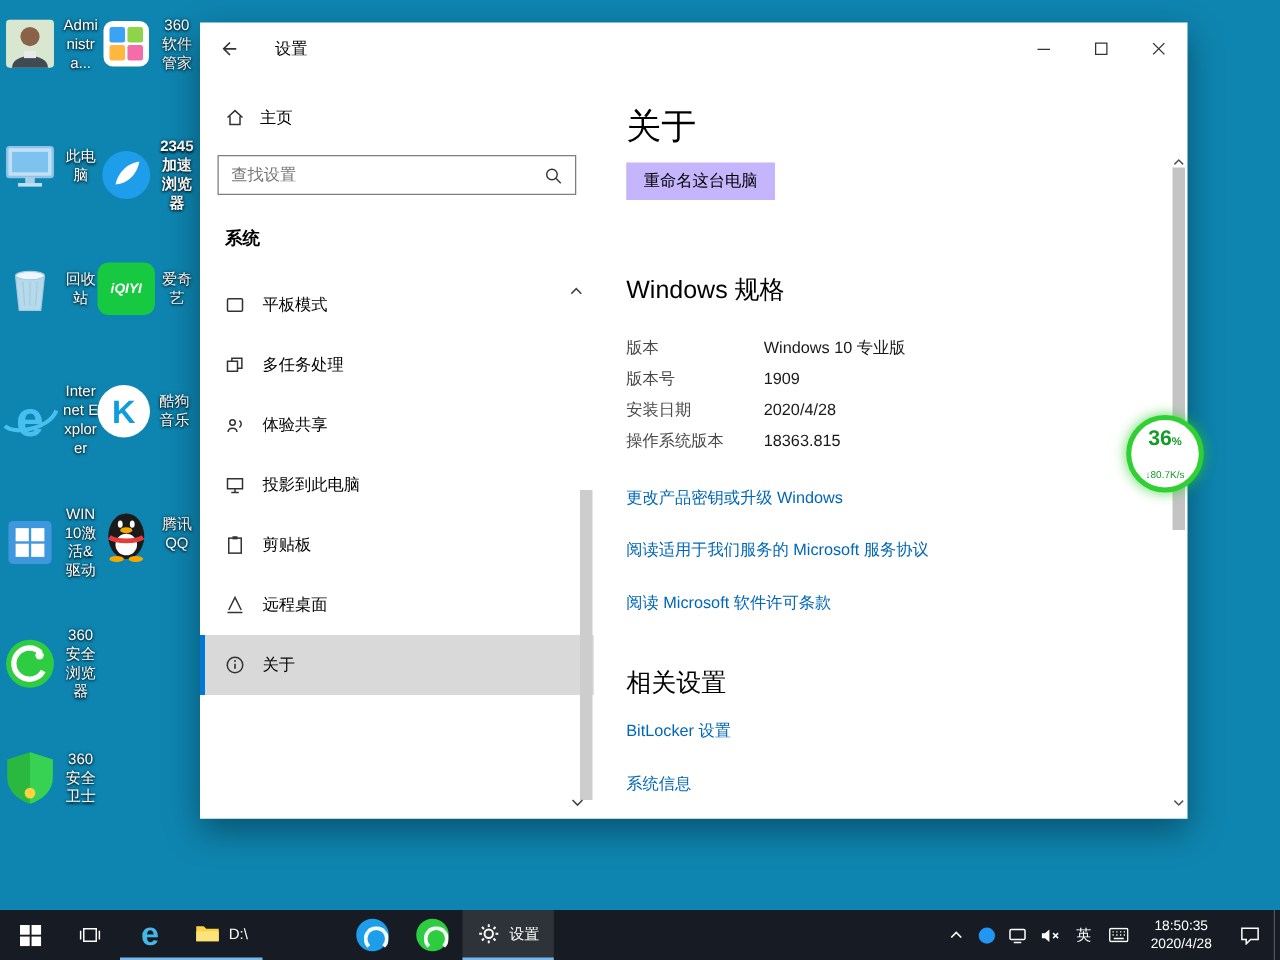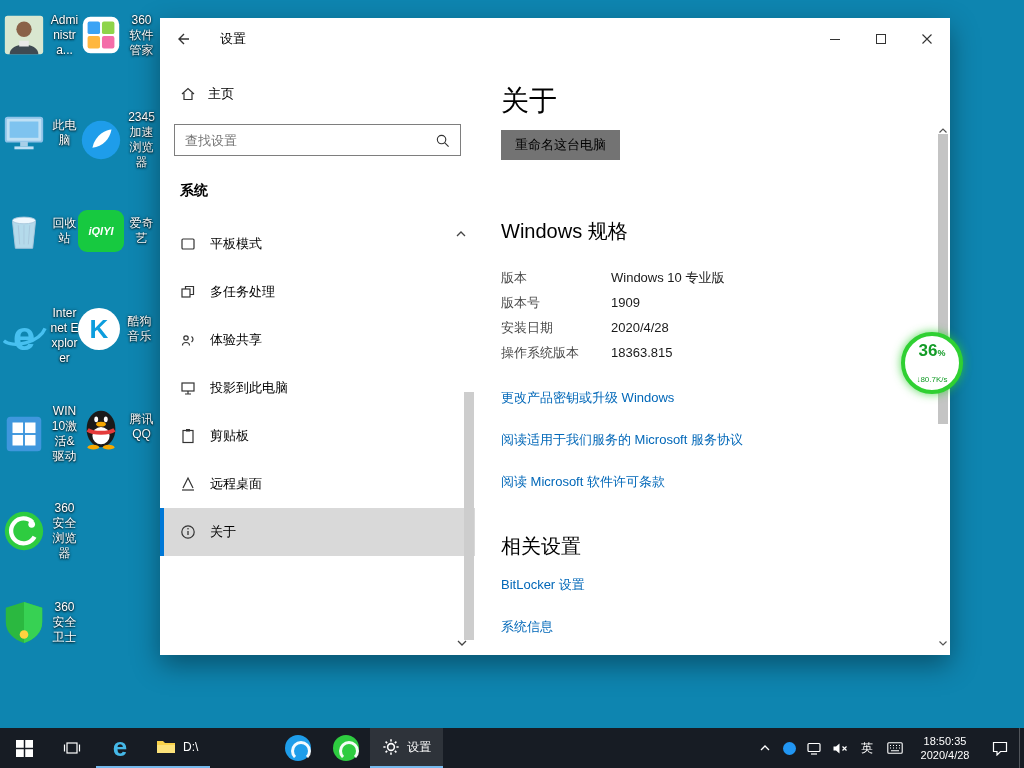--- a/index.html
+++ b/index.html
@@ -32,34 +32,34 @@
   .win-title { font-size:13px; color:#000; margin-left:14px; }
   .win-controls { margin-left:auto; display:flex; }
   .wc-btn { width:46px; height:42px; display:flex; align-items:center; justify-content:center; cursor:pointer; }
   .win-body { flex:1; display:flex; min-height:0; }
 
   
   .nav-pane { width:315px; flex:0 0 315px; position:relative; }
   .home-row { display:flex; align-items:center; gap:12px; margin:22px 0 0 20px; height:24px; font-size:13px; cursor:pointer; }
   .search-box { margin:18px 14px 0; height:32px; border:1px solid #7e7e7e; display:flex; align-items:center; padding:0 10px; background:#fff; }
   .search-box input { border:none; outline:none; flex:1; font-size:13px; color:#000000; background:transparent;
-                      font-family:Liberation Sans, sans-serif; }
+                      font-family:Liberation Mono, monospace; }
   .nav-section { font-size:14px; font-weight:bold; margin:26px 0 0 20px; }
   .nav-list { margin-top:20px; }
   .nav-item { height:48px; display:flex; align-items:center; gap:14px; padding:0 20px; font-size:13px; cursor:pointer; position:relative; }
   .nav-item.selected { background:#d9d9d9; }
   .nav-item.selected::before { content:''; position:absolute; left:0; top:0; bottom:0; width:4px; background:#0078d7; }
   .list-chevron-up { position:absolute; right:8px; top:164px; }
   .nav-scroll-thumb { position:absolute; right:1px; top:332px; width:10px; height:248px; background:#cdcdcd; }
   .nav-chevron-down { position:absolute; right:7px; bottom:4px; }
 
   
   .content-pane { flex:1; position:relative; padding:22px 40px 0 26px; min-width:0; }
   .page-title { font-size:28px; font-weight:300; color:#000; }
-  .rename-btn { margin-top:10px; background:#737373; border:none; padding:6px 14px; font-size:13px;
+  .rename-btn { margin-top:10px; background:#c4b5fd; border:none; padding:6px 14px; font-size:13px;
                 font-family:"Liberation Sans","DejaVu Sans",sans-serif; cursor:pointer; color:#000; }
   .spec-heading { font-size:20px; font-weight:500; margin-top:58px; }
   .spec-table { margin-top:20px; font-size:13px; }
   .spec-row { display:flex; height:25px; align-items:center; }
   .spec-label { width:110px; color:#4a4a4a; flex:0 0 110px; }
   .spec-value { color:#1a1a1a; }
   .blue-link { display:block; color:#0067b8; font-size:13px; text-decoration:none; margin-top:24px; cursor:pointer; }
   .related-heading { font-size:20px; font-weight:500; margin-top:42px; }
   .related-link { margin-top:16px; }
   .related-link + .related-link { margin-top:24px; }
@@ -186,21 +186,21 @@
     <svg viewBox="0 0 48 48" width="46" height="46">
         <rect x="5" y="5" width="38" height="38" rx="8" fill="#fff"></rect>
         <rect x="10" y="10" width="13" height="13" rx="2" fill="#3aa3f5"></rect>
         <rect x="25" y="10" width="13" height="13" rx="2" fill="#8ed44a"></rect>
         <rect x="10" y="25" width="13" height="13" rx="2" fill="#ffb73f"></rect>
         <rect x="25" y="25" width="13" height="13" rx="2" fill="#f46ca9"></rect>
       </svg>
   </div>
   <div class="lbl">360软件管家</div>
 </div>
-<div class="dicon" style="left:78px; top:110px;">
+<div class="dicon" style="left:78px; top:110px;font-weight:bold;">
   <div class="img">
     <svg viewBox="0 0 48 48" width="46" height="46">
         <circle cx="24" cy="24" r="20" fill="#1e9dea"></circle>
         <path d="M15 32 C18 18 30 13 35 13 C33 23 26 31 15 32 Z" fill="#fff"></path>
       </svg>
   </div>
   <div class="lbl">2345加速浏览器</div>
 </div>
 <div class="dicon" style="left:78px; top:208px;">
   <div class="img">

